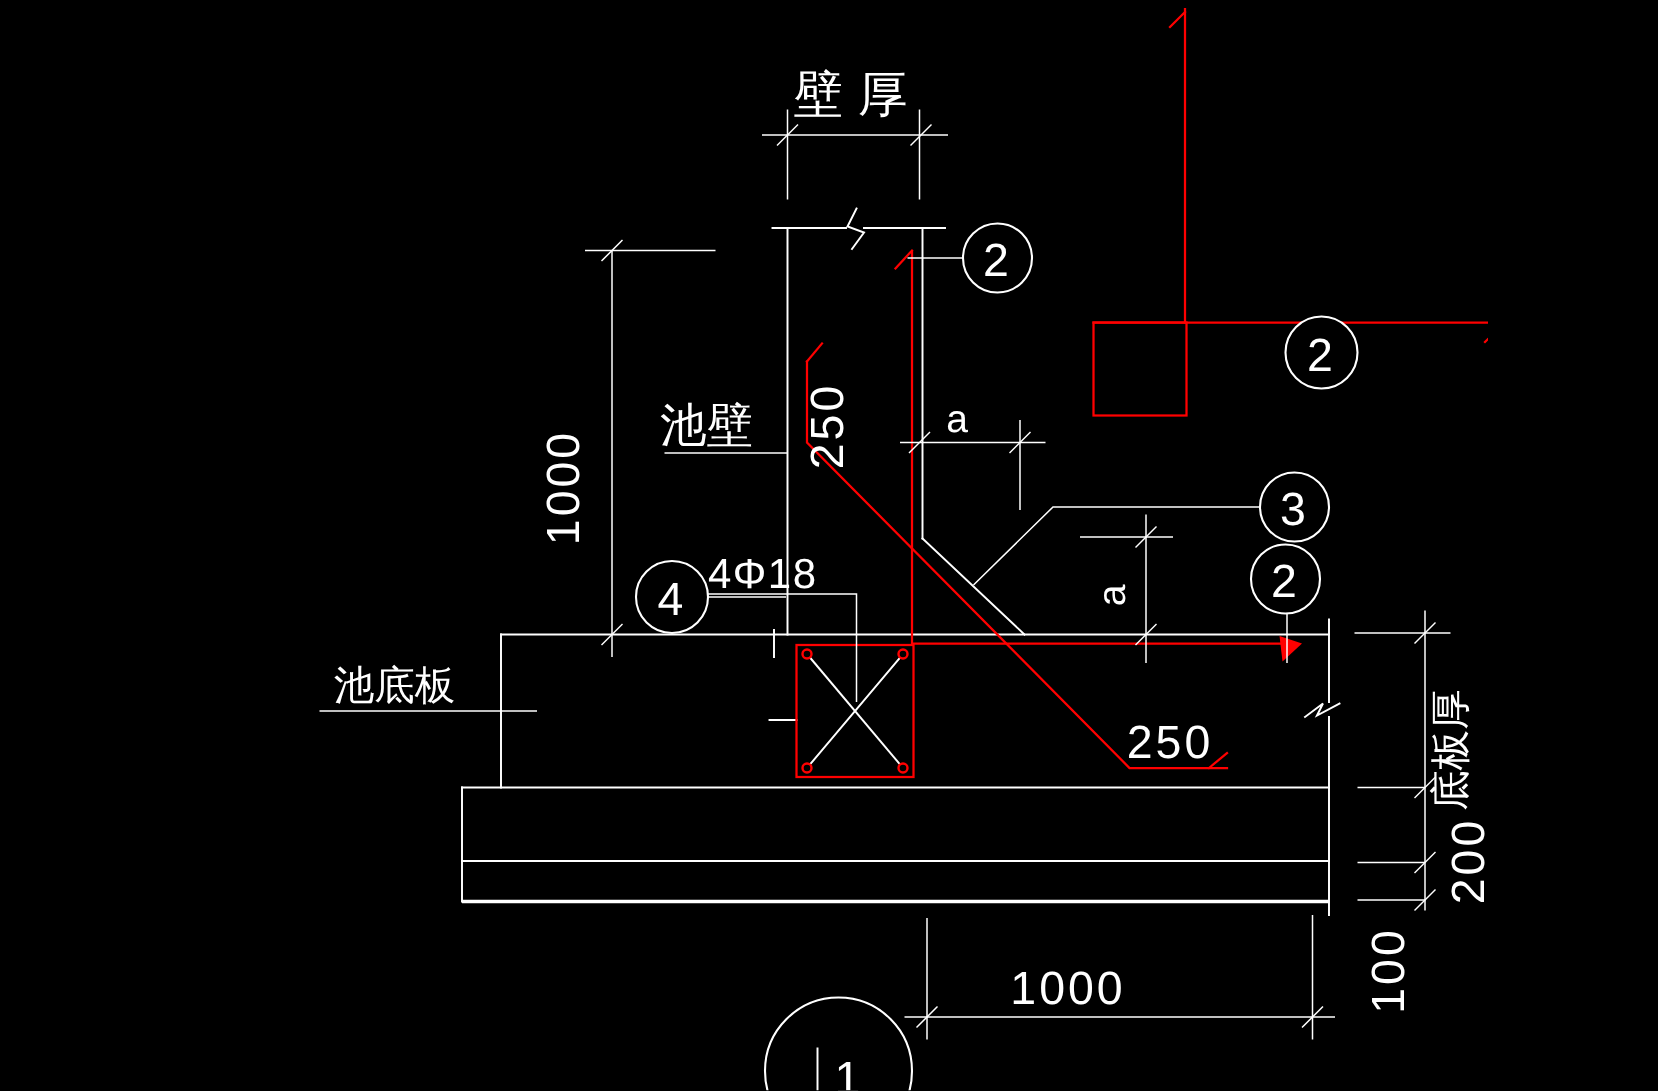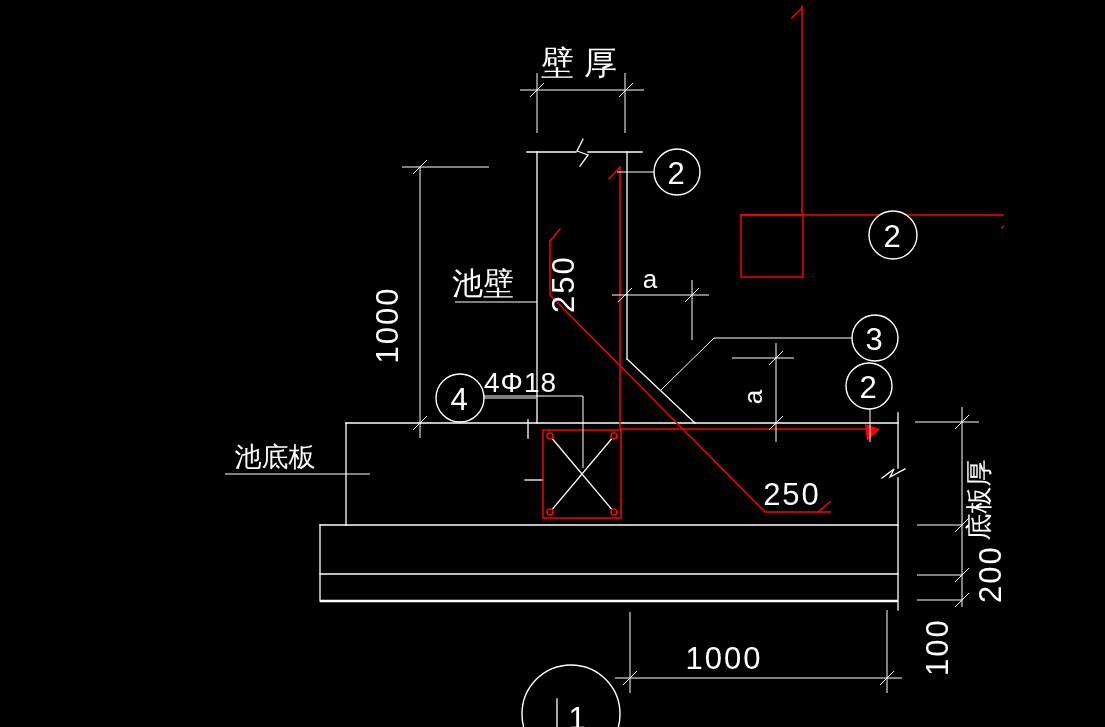--- a/index.html
+++ b/index.html
@@ -1,16 +1,16 @@
 <!DOCTYPE html>
 <html><head>
 <meta charset="utf-8">
 <style>
   html,body { margin:0; padding:0; background:#000; }
-  .stage { position:relative; width:992px; height:727px; background:#000; overflow:hidden;padding-left:12px; }
+  .stage { position:relative; width:992px; height:727px; background:#000; overflow:hidden; }
   svg { display:block; font-family:"Liberation Sans","DejaVu Sans",sans-serif; }
   .w   { stroke:#ffffff; stroke-width:1.3; fill:none; stroke-linecap:square; }
   .w2  { stroke:#ffffff; stroke-width:2.4; fill:none; }
   .dim { stroke:#ffffff; stroke-width:1;   fill:none; }
   .red { stroke:#ff0000; stroke-width:1.5; fill:none; stroke-linecap:square; }
   .redfill { fill:#ff0000; stroke:none; }
   .bubble  { stroke:#ffffff; stroke-width:1.4; fill:#000000; }
   .donut   { stroke:#ff0000; stroke-width:1.6; fill:#000000; }
   text { fill:#ffffff; }
   .num  { font-size:31px; letter-spacing:2px; }

